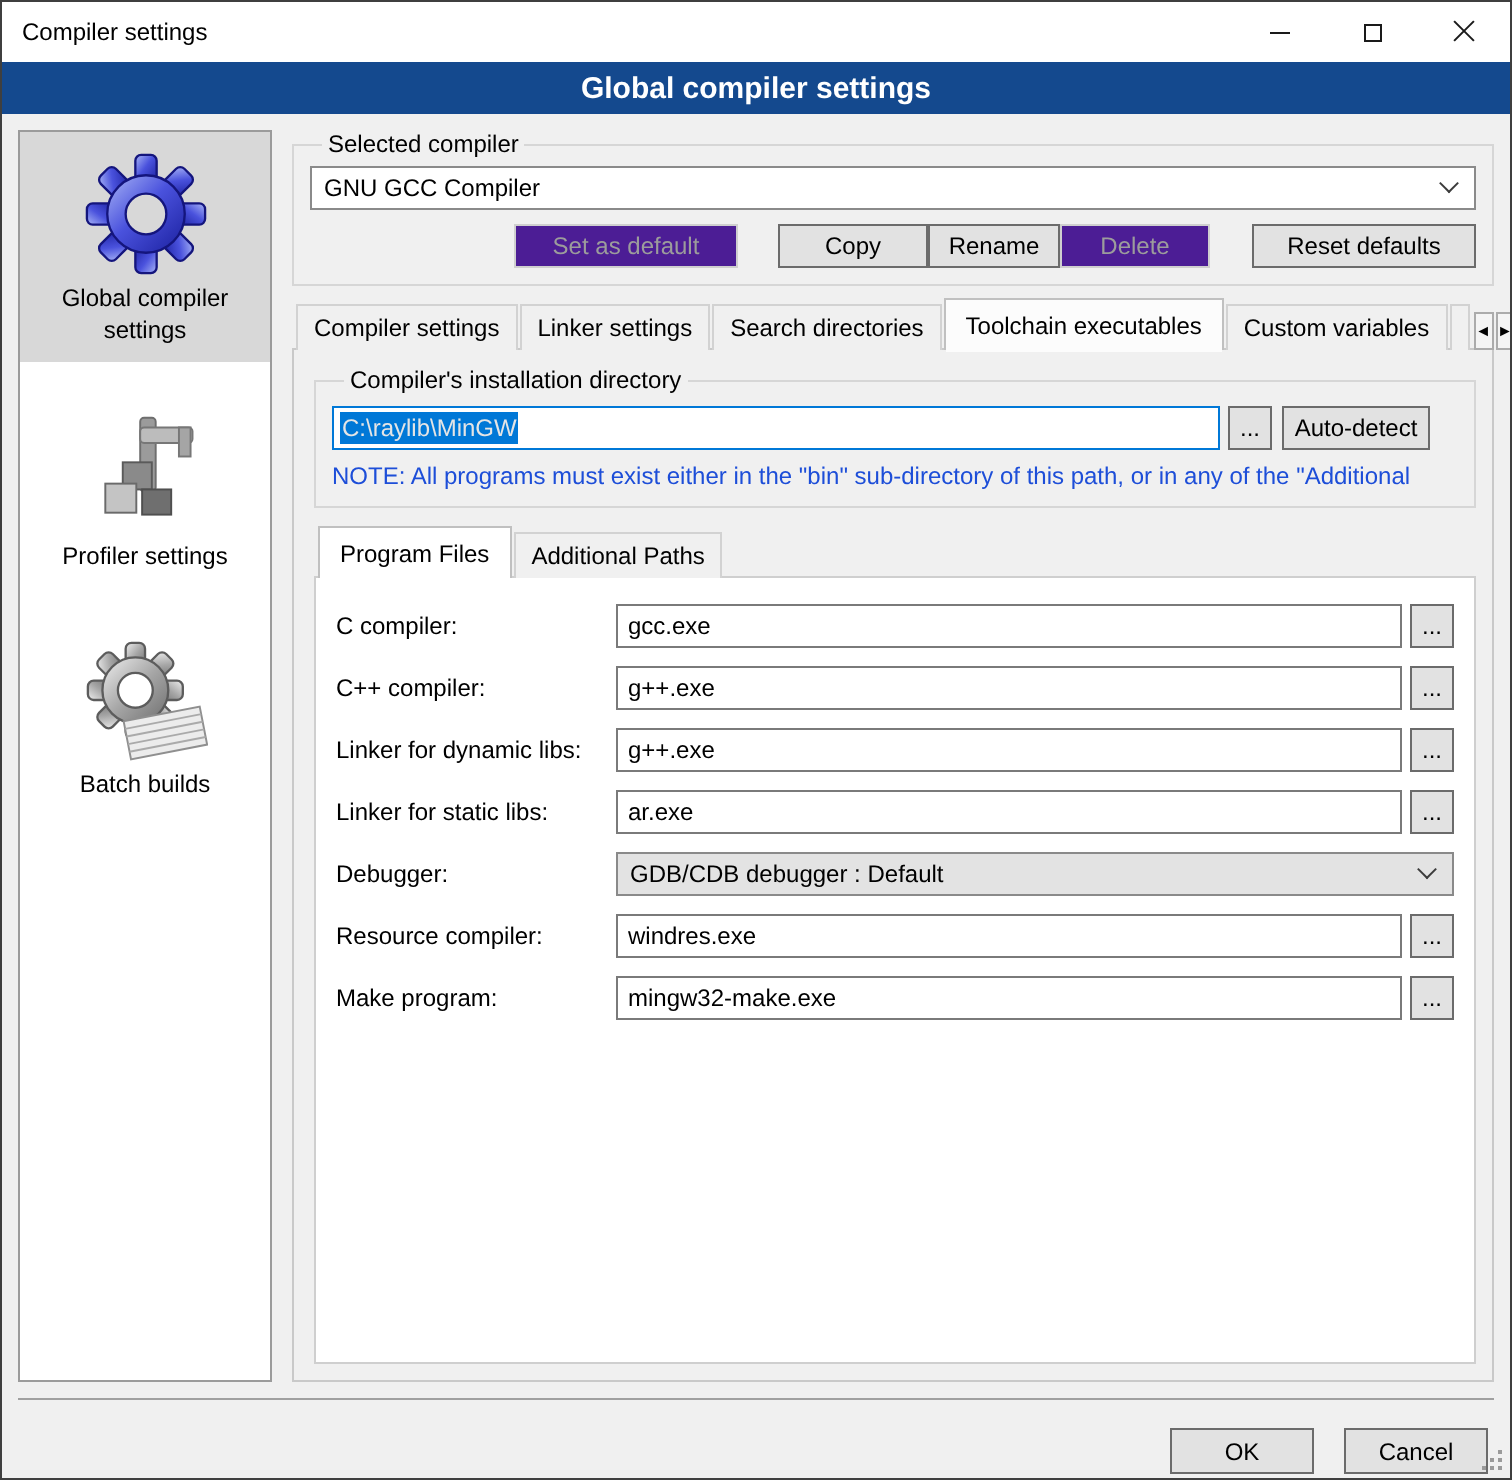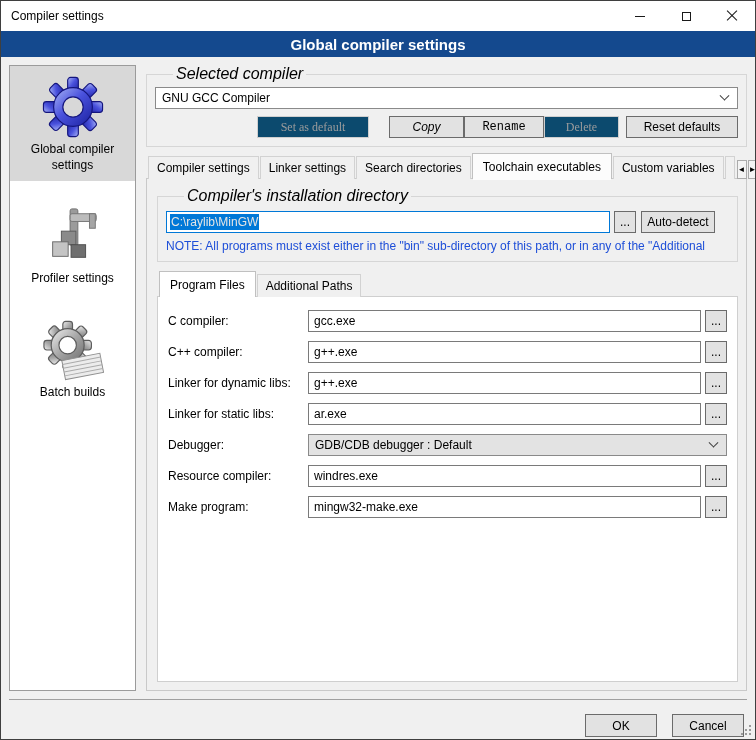--- a/index.html
+++ b/index.html
@@ -35,36 +35,36 @@
   .sidebar{ width:127px; background:#fff; border:1px solid #9b9b9b; overflow:hidden; }
   .side-item{ text-align:center; padding:8px 2px 8px; margin-bottom:14px; cursor:default; }
   .side-item.selected{ background:#d8d8d8; }
   .side-item svg{ display:block; margin:2px auto 4px; }
   .side-label{ line-height:1.3; padding:0 4px; }
 
   
   .main{ flex:1; min-width:0; display:flex; flex-direction:column; }
 
   fieldset.group{ border:1px solid #d6d6d6; padding:4px 8px 8px; }
-  fieldset.group legend{ font-size:16px; padding:0 3px; margin-left:18px;font-style:italic; }
+  fieldset.group legend{ font-size:12px; padding:0 3px; margin-left:6px; }
 
   .combo{ height:22px; background:#fff; border:1px solid #8a8a8a; display:flex;
           align-items:center; padding-left:6px; cursor:default; }
   .combo .spacer{ flex:1; }
   .chev{ width:7px; height:7px; border-right:1px solid #3c3c3c; border-bottom:1px solid #3c3c3c;
          transform:rotate(45deg) translate(-2px,-2px); margin-right:9px; }
   .combo.gray{ background:#e3e3e3; }
 
   .btn{ background:#e2e2e2; border:1px solid #6b6b6b; font-family:inherit; font-size:12px;
         height:22px; cursor:default; color:#000; }
-  .btn.disabled{ background:#0c4a6e; border-color:#cfcfcf; color:#9c9c9c;font-family:Liberation Serif, serif; }
+  .btn.disabled{ background:#4c1d95; border-color:#cfcfcf; color:#9c9c9c; }
   .btnrow{ display:flex; margin-top:7px; }
   .btn-set{ width:112px; margin-left:102px; }
-  .btn-copy{ width:75px; margin-left:20px;font-style:italic; }
-  .btn-rename{ width:80px;font-family:Liberation Mono, monospace; }
+  .btn-copy{ width:75px; margin-left:20px; }
+  .btn-rename{ width:66px; }
   .btn-delete{ width:75px; }
   .btn-reset{ width:112px; margin-left:auto; }
 
   
   .tabstrip{ display:flex; align-items:flex-end; margin-top:8px; padding-left:2px; position:relative; z-index:2; }
   .tab{ background:#f0f0f0; border:1px solid #d2d2d2; border-bottom:none; padding:4px 8px 4px;
         margin-right:1px; white-space:nowrap; cursor:default; }
   .tab.active{ background:#fcfcfc; padding:6px 10px 5px; margin-top:-2px; border-color:#c0c0c0; position:relative; }
   .tab.active::after{ content:""; position:absolute; left:0; right:0; bottom:-1px; height:1px; background:#fcfcfc; }
   .tab.clip{ max-width:37px; overflow:hidden; padding-right:0; }

